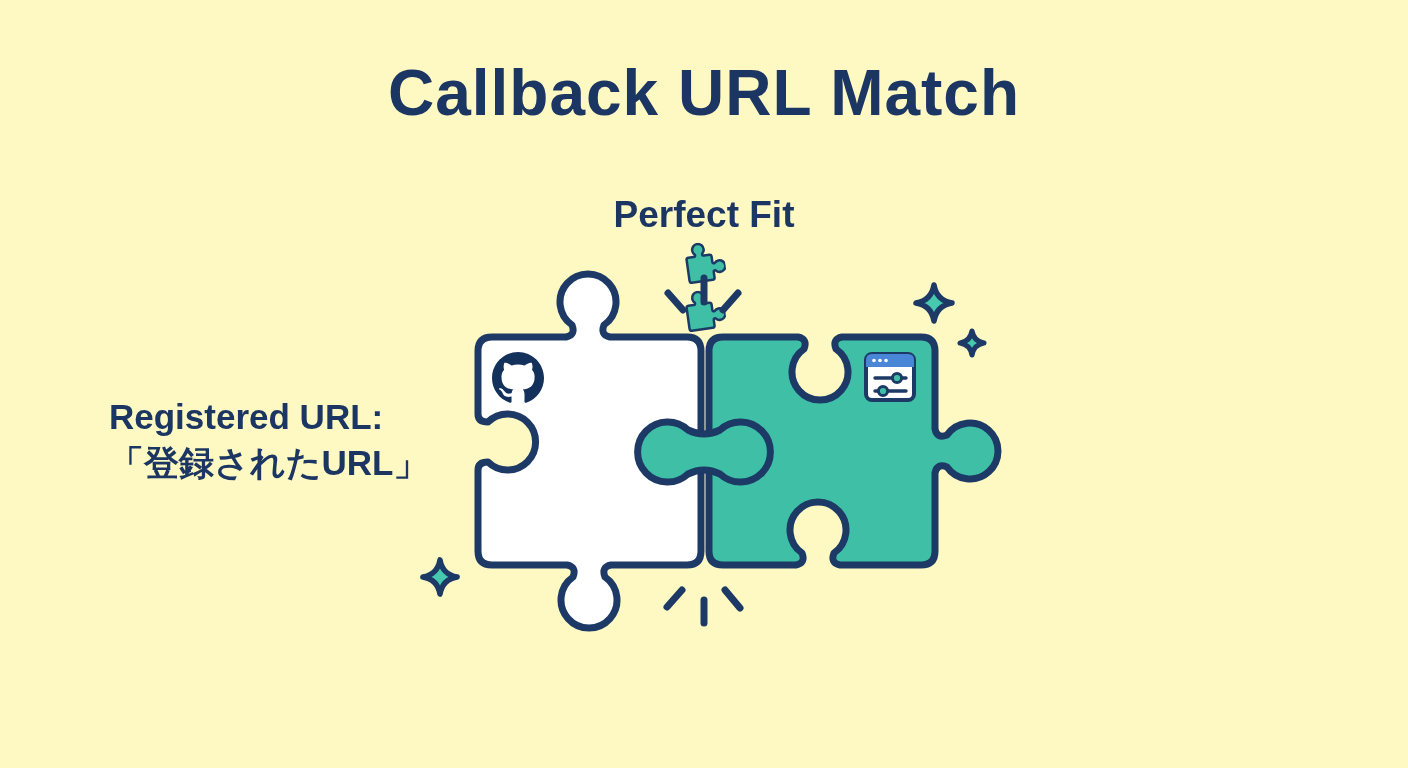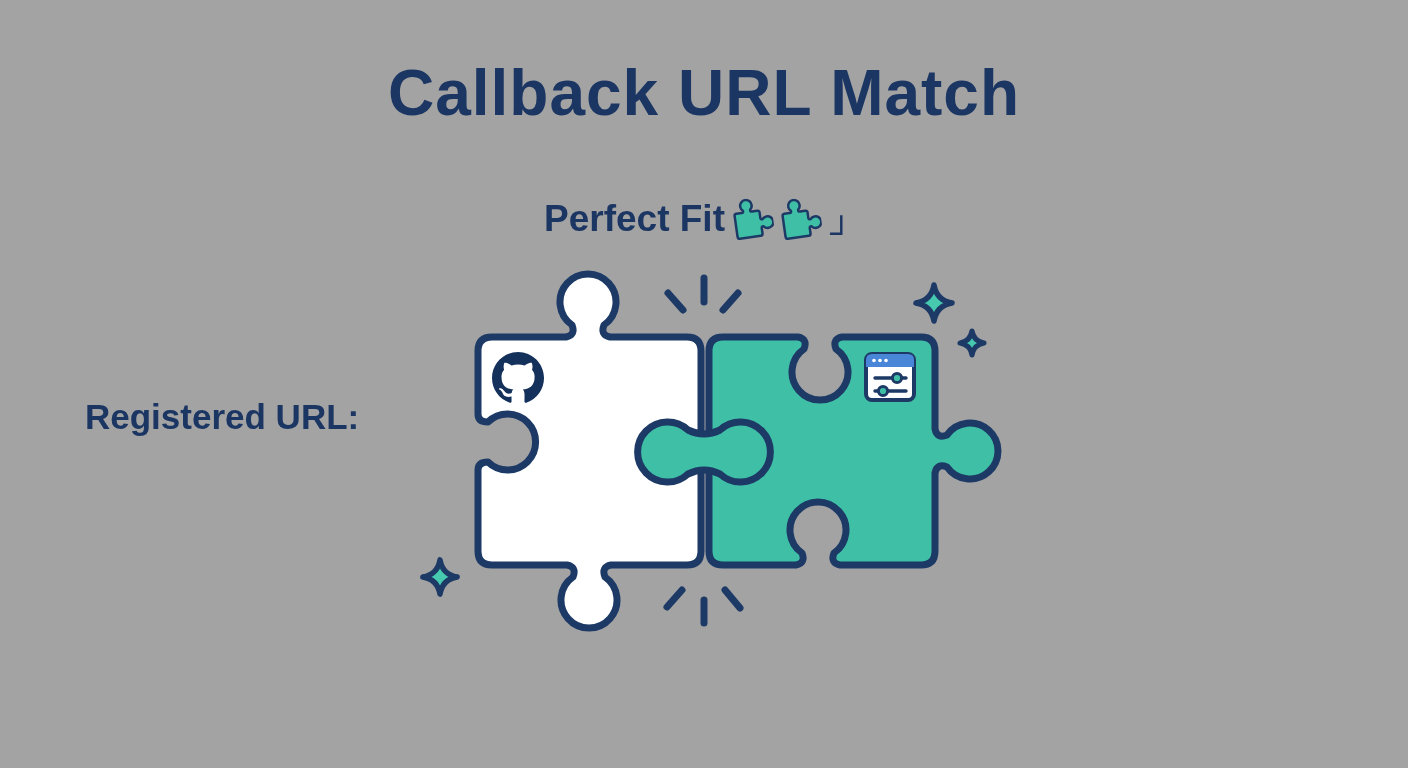--- a/index.html
+++ b/index.html
@@ -5,21 +5,21 @@
   * { margin: 0; padding: 0; box-sizing: border-box; }
   html, body { width: 1408px; height: 768px; overflow: hidden; }
   body {
     font-family: "Liberation Sans", sans-serif;
     background: #ffffff;
   }
   .stage {
     position: relative;
     width: 1408px;
     height: 768px;
-    background: #a3a3a3;
+    background: #fef9c3;
   }
   .title {
     position: absolute;
     left: 0; top: 56px;
     width: 1408px;
     text-align: center;
     font-size: 64px;
     font-weight: 800;
     letter-spacing: 1px;
     color: #1c3663;
@@ -28,30 +28,32 @@
     position: absolute;
     left: 0; top: 194px;
     width: 1408px;
     display: flex;
     justify-content: center;
     align-items: center;
     gap: 6px;
     font-size: 37px;
     font-weight: 700;
     color: #1c3663;
+    flex-direction: column;
   }
   .subtitle span { white-space: pre; }
   .puzzle-emoji { transform: rotate(-8deg); }
   .side-label {
     position: absolute;
     font-size: 35px;
     font-weight: 700;
     color: #1c3663;
     line-height: 1.32;
     white-space: nowrap;
+    margin-left: 24px;
   }
   .side-label.left  { left: 85px;  top: 394px; }
   .side-label.right { left: 1012px; top: 394px; }
   .illustration {
     position: absolute;
     left: 400px; top: 250px;
     width: 620px; height: 410px;
   }
 </style>
 </head>
@@ -67,20 +69,21 @@
       <path d="M 6 13 L 11 13 Q 13 13 12.5 11 A 5.5 5.5 0 1 1 19.5 11 Q 19 13 21 13 L 26 13 Q 28 13 28 15 L 28 20 Q 28 22 30 21.5 A 5.5 5.5 0 1 1 30 28.5 Q 28 28 28 30 L 28 35 Q 28 37 26 37 L 6 37 Q 4 37 4 35 L 4 15 Q 4 13 6 13 Z" fill="#3fc0a6" stroke="#1d3a66" stroke-width="2.4" stroke-linejoin="round"></path>
     </svg>
     <svg class="puzzle-emoji" width="42" height="42" viewBox="0 0 40 40" aria-hidden="true">
       <path d="M 6 13 L 11 13 Q 13 13 12.5 11 A 5.5 5.5 0 1 1 19.5 11 Q 19 13 21 13 L 26 13 Q 28 13 28 15 L 28 20 Q 28 22 30 21.5 A 5.5 5.5 0 1 1 30 28.5 Q 28 28 28 30 L 28 35 Q 28 37 26 37 L 6 37 Q 4 37 4 35 L 4 15 Q 4 13 6 13 Z" fill="#3fc0a6" stroke="#1d3a66" stroke-width="2.4" stroke-linejoin="round"></path>
     </svg>
     <span>」</span>
   </div>
 
   <div class="side-label left">
     <div>Registered URL:</div>
+    <div>「登録されたURL」</div>
   </div>
 
 
   <svg class="illustration" viewBox="400 250 620 410" aria-hidden="true">
     <defs>
       <path id="spark" d="M0 -18 C 1.8 -7.5, 7.5 -1.8, 18 0 C 7.5 1.8, 1.8 7.5, 0 18 C -1.8 7.5, -7.5 1.8, -18 0 C -7.5 -1.8, -1.8 -7.5, 0 -18 Z"></path>
     </defs>
 
     <g>
       <path fill="#ffffff" stroke="#1d3a66" stroke-width="7" stroke-linejoin="round" d="M 492 337

